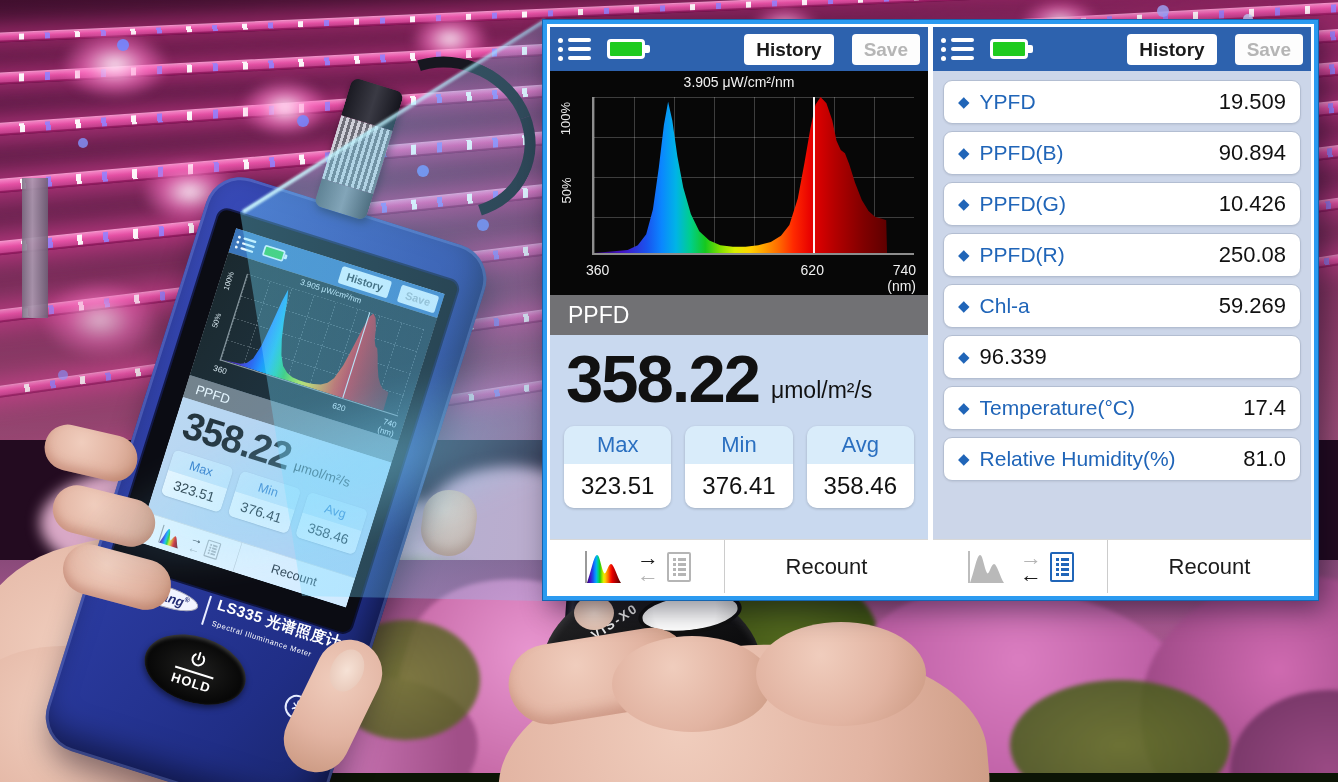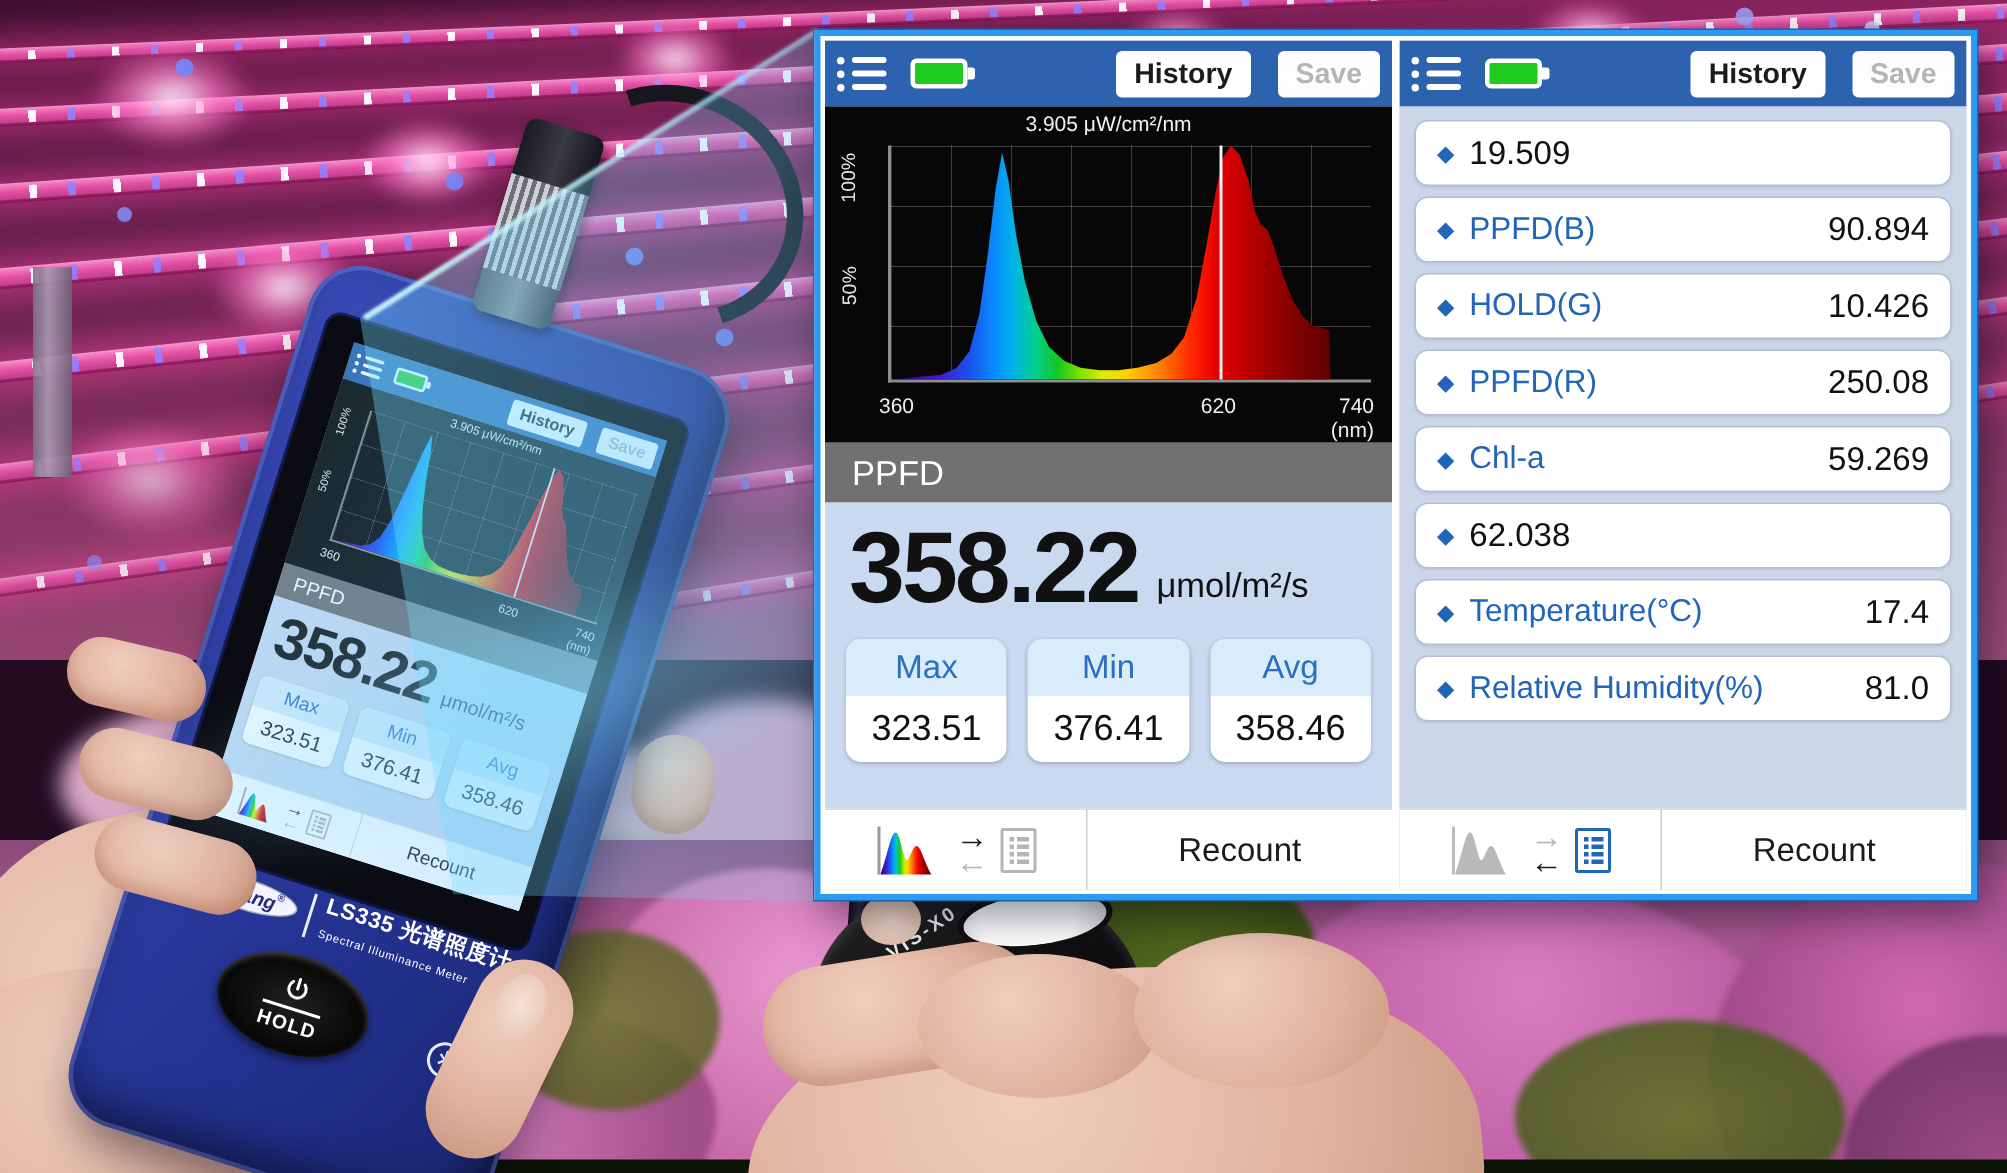--- a/index.html
+++ b/index.html
@@ -488,45 +488,46 @@
           </span>
       </span>
       <span class="battery"></span>
       <span class="hdr-spacer"></span>
       <button class="hdr-btn">History</button>
       <button class="hdr-btn save">Save</button>
     </div>
     <div class="rows-area">
       <div class="data-row">
         <span class="row-diamond">◆</span>
+        <span class="row-label">YPFD</span>
         <span class="row-value">19.509</span>
       </div>
       <div class="data-row">
         <span class="row-diamond">◆</span>
         <span class="row-label">PPFD(B)</span>
         <span class="row-value">90.894</span>
       </div>
       <div class="data-row">
         <span class="row-diamond">◆</span>
-        <span class="row-label">HOLD(G)</span>
+        <span class="row-label">PPFD(G)</span>
         <span class="row-value">10.426</span>
       </div>
       <div class="data-row">
         <span class="row-diamond">◆</span>
         <span class="row-label">PPFD(R)</span>
         <span class="row-value">250.08</span>
       </div>
       <div class="data-row">
         <span class="row-diamond">◆</span>
         <span class="row-label">Chl-a</span>
         <span class="row-value">59.269</span>
       </div>
       <div class="data-row">
         <span class="row-diamond">◆</span>
-        <span class="row-value">62.038</span>
+        <span class="row-value">96.339</span>
       </div>
       <div class="data-row">
         <span class="row-diamond">◆</span>
         <span class="row-label">Temperature(°C)</span>
         <span class="row-value">17.4</span>
       </div>
       <div class="data-row">
         <span class="row-diamond">◆</span>
         <span class="row-label">Relative Humidity(%)</span>
         <span class="row-value">81.0</span>

